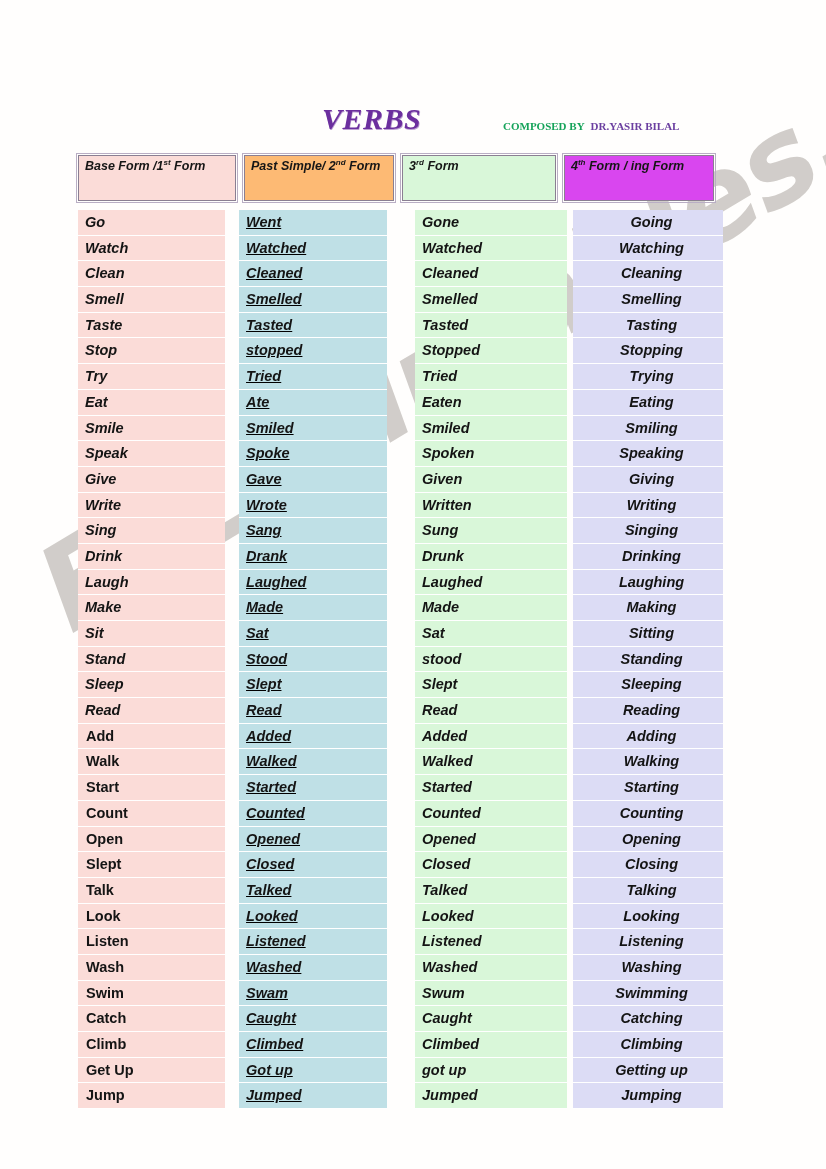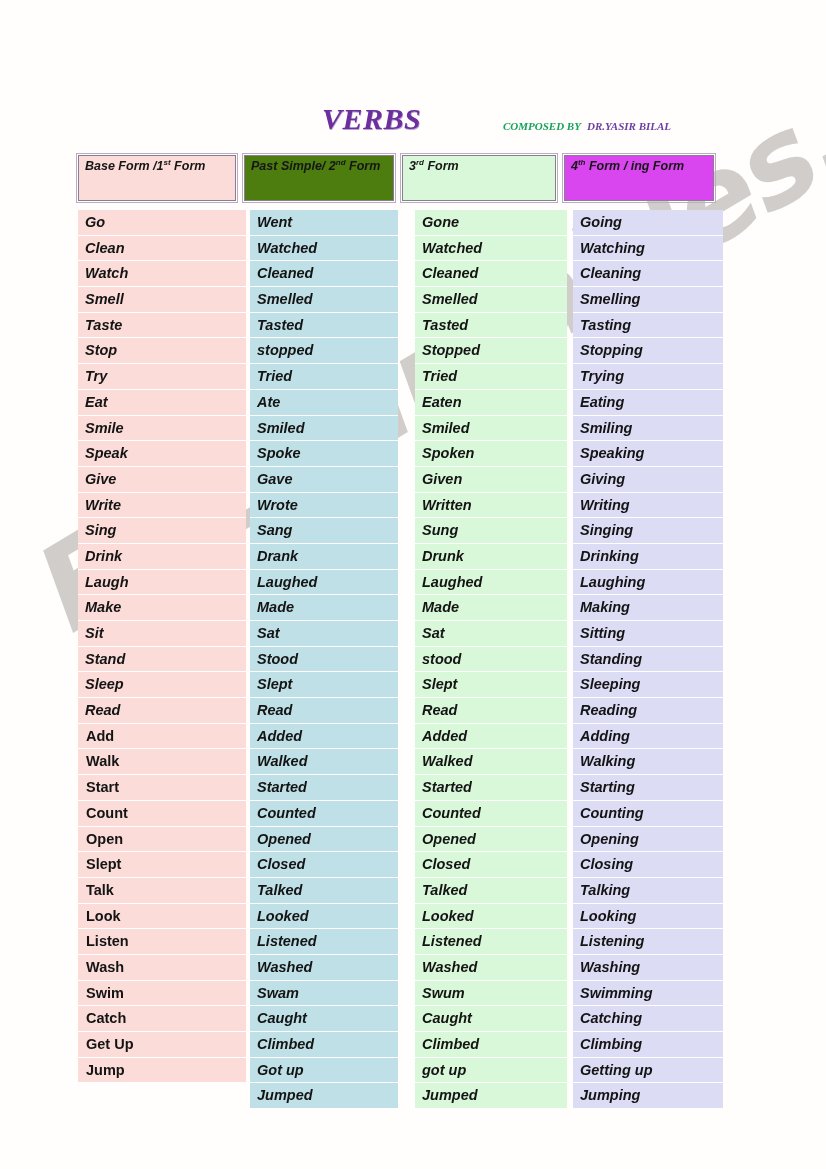--- a/index.html
+++ b/index.html
@@ -71,21 +71,20 @@
     letter-spacing: 0.5px;
     text-shadow: 0.6px 0.6px 0 rgba(107,47,158,0.45);
   }
   .credit {
     position: absolute;
     left: 503px;
     top: 20px;
     font-family: "Liberation Serif", serif;
     font-size: 11px;
     font-weight: bold;
-    font-style: italic;
     font-variant: small-caps;
     white-space: nowrap;
     letter-spacing: 0px;
   }
   .credit .composed {
     color: #16a35a;
   }
   .credit .author {
     color: #6b3fa0;
     margin-left: 6px;
@@ -114,57 +113,57 @@
     padding: 3px 6px 0 6px;
     font-size: 12.5px;
     font-weight: bold;
     font-style: italic;
     color: #161616;
     line-height: 1.25;
     overflow: hidden;
   }
   .th:last-child { margin-right: 0; }
   .th.c1 { width: 158px; background: #fbdcd8; }
-  .th.c2 { width: 150px; background: #4d7c0f; }
+  .th.c2 { width: 150px; background: #fdba74; }
   .th.c3 { width: 154px; background: #d9f7d9; }
   .th.c4 { width: 150px; background: #d946ef; }
   .th.center { text-align: left; }
   .th sup {
     font-size: 8px;
     vertical-align: super;
     line-height: 0;
   }
 
   .tbody {
     margin-top: 9px;
     display: flex;
   }
   .col {
     display: flex;
     flex-direction: column;
   }
   .col.c1 { width: 164px; }
-  .col.c2 { width: 180px; }
+  .col.c2 { width: 180px; text-decoration: underline; }
   .col.c3 { width: 160px; justify-content: flex-end; }
-  .col.c4 { width: 141px; }
+  .col.c4 { width: 141px; text-align: center; }
 
   .cell {
     box-sizing: border-box;
     height: 25.7px;
     line-height: 25.7px;
     padding-left: 7px;
     font-size: 14.5px;
     font-weight: bold;
     font-style: italic;
     color: #141414;
     border-bottom: 1.2px solid #ffffff;
     white-space: nowrap;
     overflow: hidden;
   }
-  .col.c1 .cell { background: #fbdcd8; width: 168px; }
+  .col.c1 .cell { background: #fbdcd8; width: 147px; }
   .col.c2 .cell { background: #bfe0e6; width: 148px; }
   .col.c3 .cell { background: #d9f7d9; width: 152px; }
   .col.c4 .cell { background: #dcdcf5; width: 150px; }
   .col.c2, .col.c3 { padding-left: 8px; }
   .col.c4 { padding-left: 6px; }
 
   .cell.upright { font-style: normal; padding-left: 8px; }
 </style>
 </head>
 <body>
@@ -187,22 +186,22 @@
     <div class="thead">
       <div class="th c1"><span>Base Form /1</span><sup>st</sup><span> Form</span></div>
       <div class="th c2"><span>Past Simple/ 2</span><sup>nd</sup><span> Form</span></div>
       <div class="th c3 center"><span>3</span><sup>rd</sup><span> Form</span></div>
       <div class="th c4"><span>4</span><sup>th</sup><span> Form / ing Form</span></div>
     </div>
 
     <div class="tbody">
       <div class="col c1">
           <div class="cell">Go</div>
+          <div class="cell">Watch</div>
           <div class="cell">Clean</div>
-          <div class="cell">Watch</div>
           <div class="cell">Smell</div>
           <div class="cell">Taste</div>
           <div class="cell">Stop</div>
           <div class="cell">Try</div>
           <div class="cell">Eat</div>
           <div class="cell">Smile</div>
           <div class="cell">Speak</div>
           <div class="cell">Give</div>
           <div class="cell">Write</div>
           <div class="cell">Sing</div>
@@ -218,20 +217,21 @@
           <div class="cell upright">Start</div>
           <div class="cell upright">Count</div>
           <div class="cell upright">Open</div>
           <div class="cell upright">Slept</div>
           <div class="cell upright">Talk</div>
           <div class="cell upright">Look</div>
           <div class="cell upright">Listen</div>
           <div class="cell upright">Wash</div>
           <div class="cell upright">Swim</div>
           <div class="cell upright">Catch</div>
+          <div class="cell upright">Climb</div>
           <div class="cell upright">Get Up</div>
           <div class="cell upright">Jump</div>
         </div>
       <div class="col c2">
           <div class="cell">Went</div>
           <div class="cell">Watched</div>
           <div class="cell">Cleaned</div>
           <div class="cell">Smelled</div>
           <div class="cell">Tasted</div>
           <div class="cell">stopped</div>

